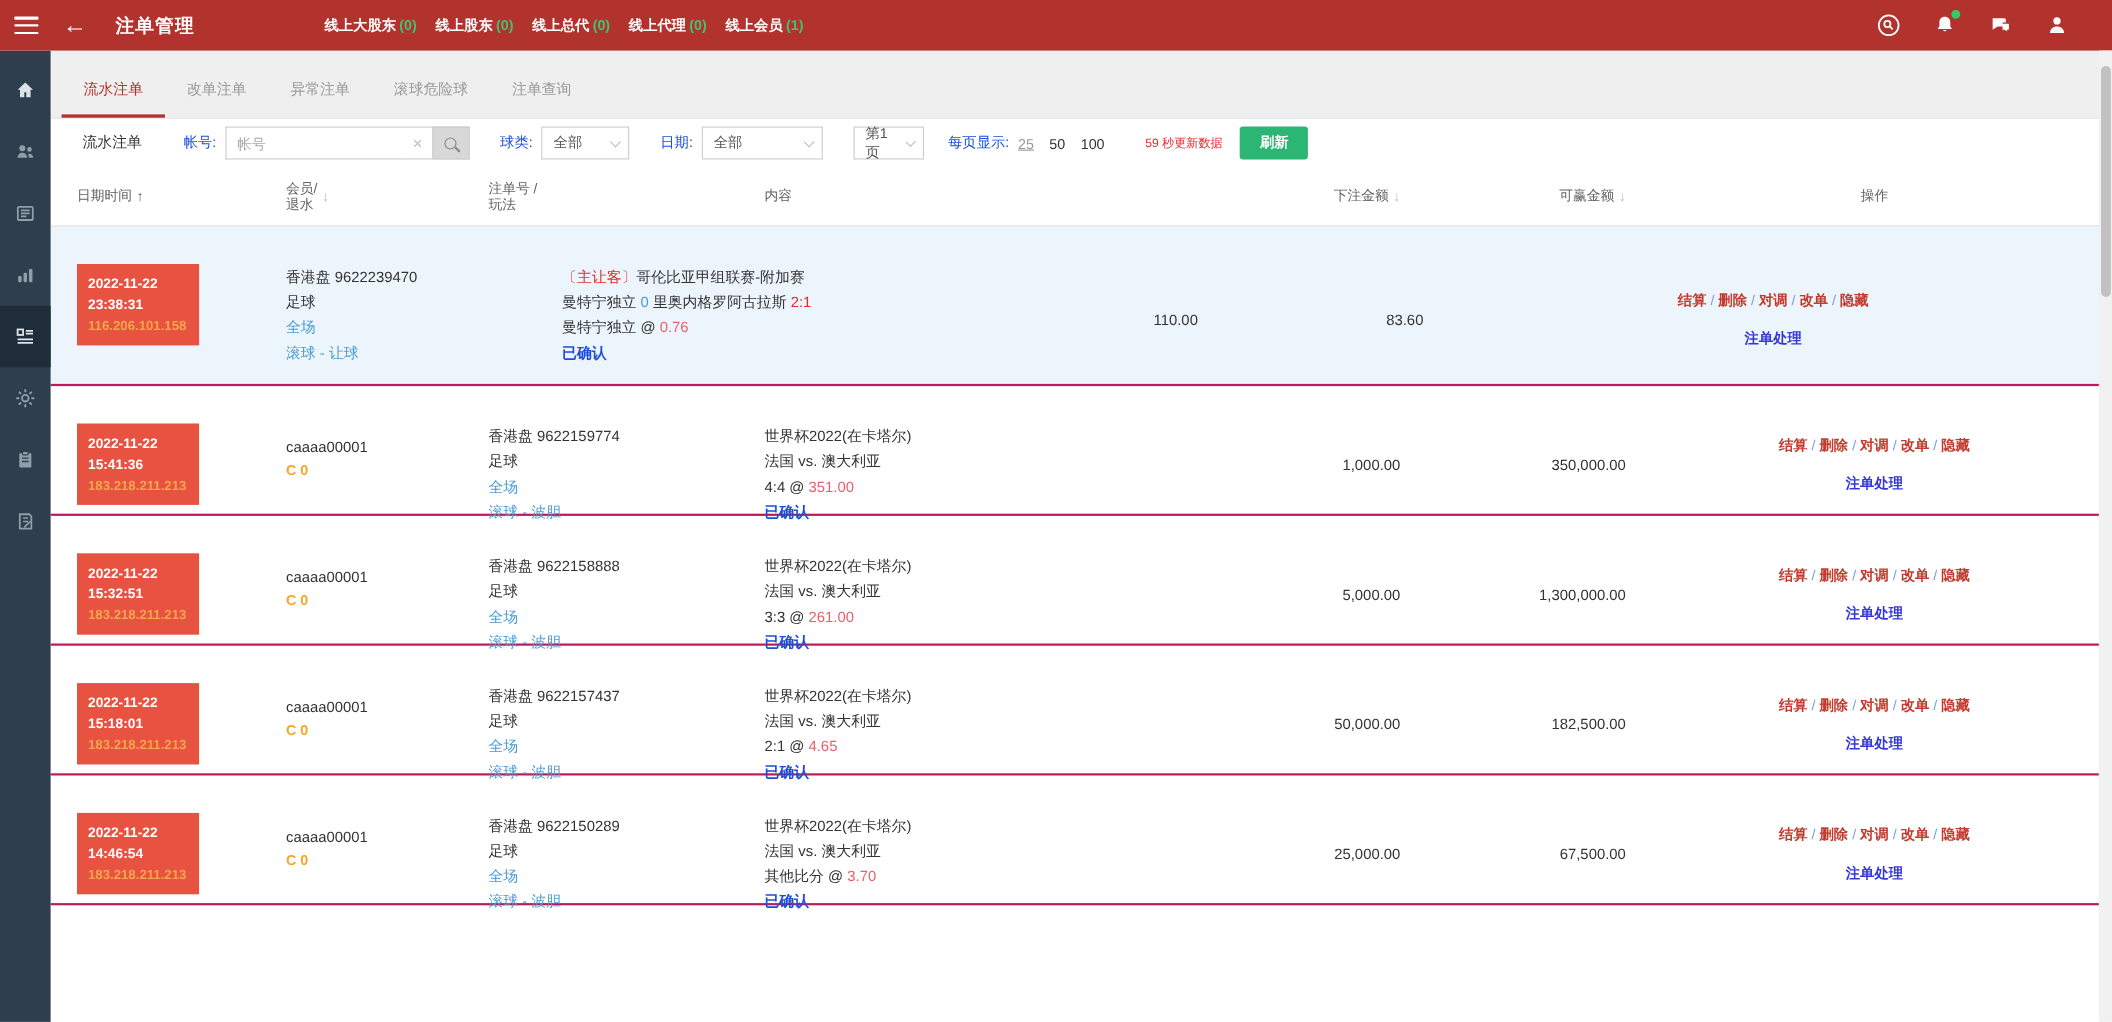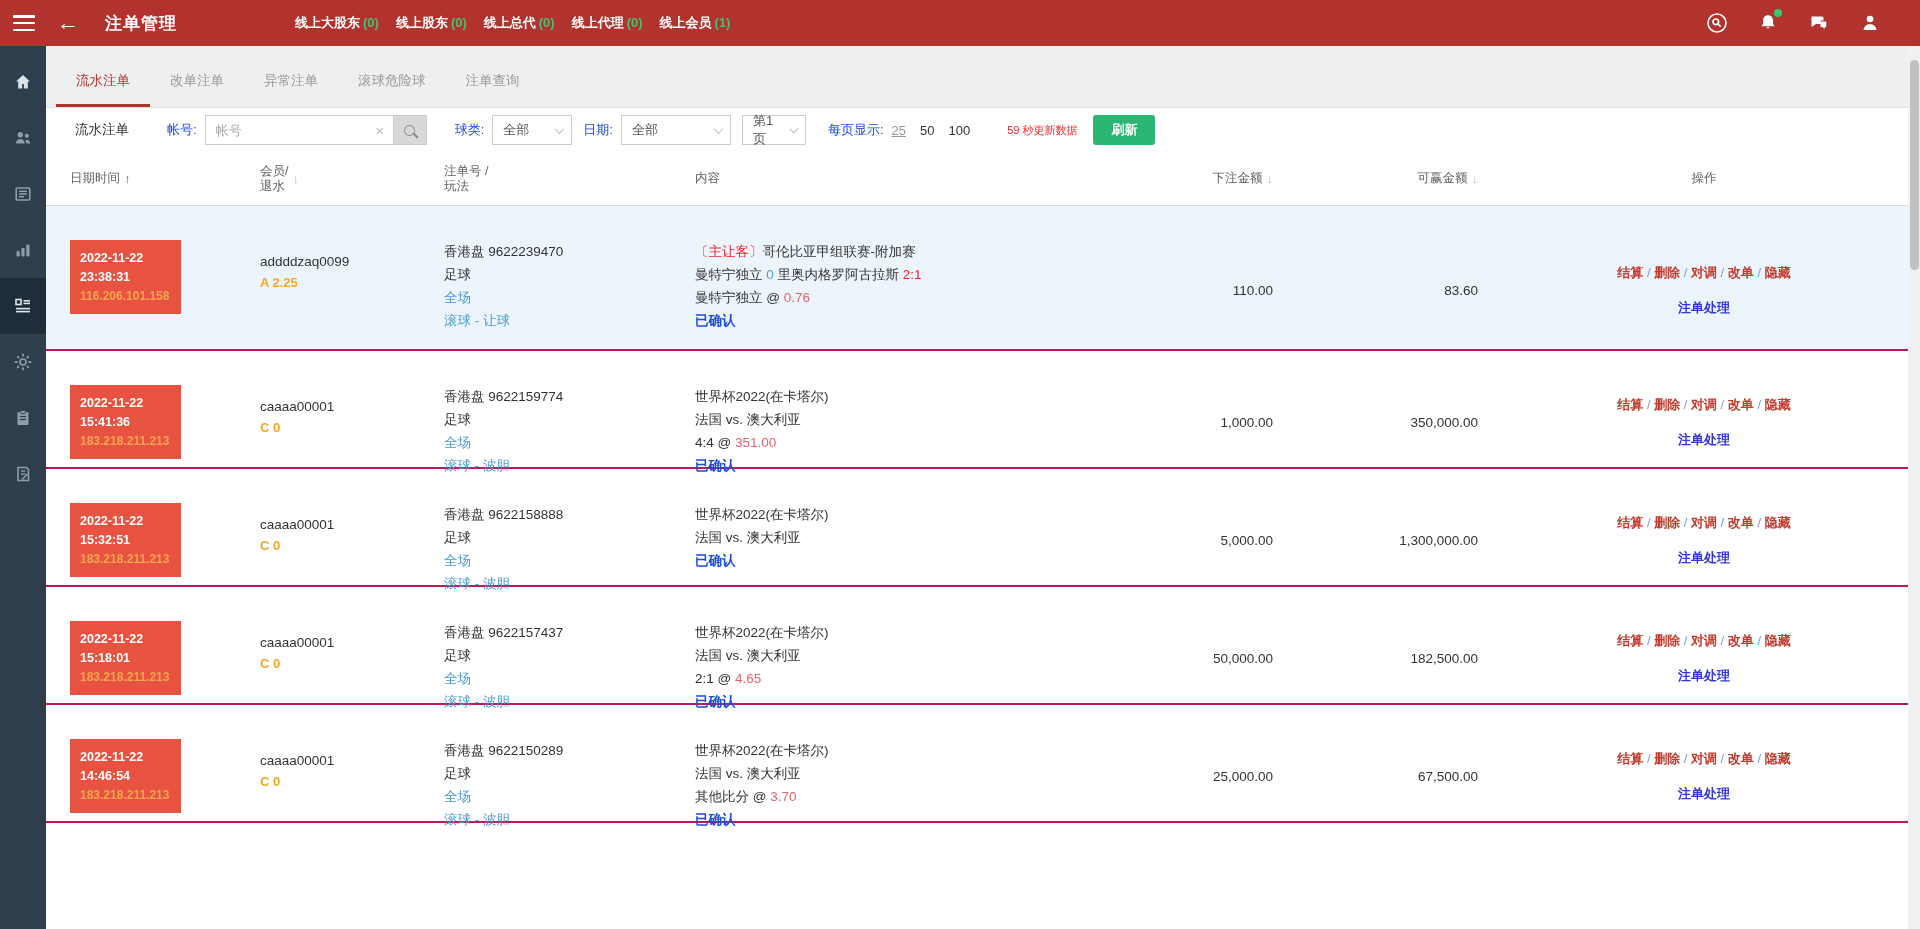--- a/index.html
+++ b/index.html
@@ -50,21 +50,21 @@
   .clear-x { width:26px; height:30px; border:1px solid #ccc; border-left:none; border-right:none;
     background:#fff; color:#bbb; font-size:15px; display:flex; align-items:center;
     justify-content:center; cursor:pointer; }
   .search-btn { width:34px; height:30px; background:#d8d8d8; border:1px solid #ccc;
     display:flex; align-items:center; justify-content:center; cursor:pointer; }
   .mag { position:relative; width:11px; height:11px; border:1.6px solid #888; border-radius:50%; }
   .mag::after { content:''; position:absolute; width:6px; height:1.6px; background:#888;
     transform:rotate(45deg); right:-5px; bottom:-2px; }
   .select-box { height:30px; border:1px solid #ccc; background:#fff; display:flex;
     align-items:center; justify-content:space-between; padding:0 8px 0 10px; font-size:13px;
-    color:#555; cursor:pointer; margin-right:11px; }
+    color:#555; cursor:pointer; margin-right:28px; }
   .chev { display:inline-block; width:7px; height:7px; border-right:1.5px solid #b9bcc2;
     border-bottom:1.5px solid #b9bcc2; transform:rotate(45deg) translate(-1px,-1px); margin-left:8px; }
   .sel-sport { width:80px; } .sel-date { width:110px; } .sel-page { width:64px; margin-right:22px; }
   .perpage { display:flex; align-items:center; gap:14px; margin-right:37px; }
   .pp-opt { font-size:13px; color:#333; cursor:pointer; }
   .pp-opt.selected { color:#999; text-decoration:underline; }
   .countdown { font-size:11px; color:#f0262d; margin-right:16px; white-space:nowrap; }
   .refresh-btn { background:#2bb673; color:#fff; font-size:13px; font-weight:bold;
     border:none; border-radius:3px; height:30px; padding:0 18px; cursor:pointer; }
 
@@ -292,24 +292,20 @@
 
   <div class="tbody">
       <div class="trow highlight">
     <div class="col col-date">
       <div class="date-box">
         <div>2022-11-22</div>
         <div>23:38:31</div>
         <div class="ip">116.206.101.158</div>
       </div>
     </div>
-    <div class="col col-member">
-      <div class="member-name">addddzaq0099</div>
-      <div class="member-rebate">A 2.25</div>
-    </div>
     <div class="col col-bet" style="padding-top:8px;">
       <div class="bet-line">香港盘 9622239470</div>
       <div class="bet-line">足球</div>
       <div class="bet-line bet-link">全场</div>
       <div class="bet-line bet-link">滚球 - 让球</div>
     </div>
     <div class="col col-content" style="padding-top:8px;">
           <div class="content-line"><span class="seg-red">〔主让客〕</span><span class="seg-dark">哥伦比亚甲组联赛-附加赛</span></div>
           <div class="content-line"><span class="seg-dark">曼特宁独立 </span><span class="seg-blue">0</span><span class="seg-dark">  里奥内格罗阿古拉斯 </span><span class="seg-red">2:1</span></div>
           <div class="content-line"><span class="seg-dark">曼特宁独立 @ </span><span class="seg-pink">0.76</span></div>
@@ -379,20 +375,21 @@
     </div>
     <div class="col col-bet" style="padding-top:8px;">
       <div class="bet-line">香港盘 9622158888</div>
       <div class="bet-line">足球</div>
       <div class="bet-line bet-link">全场</div>
       <div class="bet-line bet-link">滚球 - 波胆</div>
     </div>
     <div class="col col-content" style="padding-top:8px;">
           <div class="content-line"><span class="seg-dark">世界杯2022(在卡塔尔)</span></div>
           <div class="content-line"><span class="seg-dark">法国  vs.  澳大利亚</span></div>
+          <div class="content-line"><span class="seg-dark">3:3 @ </span><span class="seg-pink">261.00</span></div>
           <div class="content-line"><span class="seg-green">已确认</span></div>
         </div>
     <div class="col col-stake">
           <div class="num-cell">5,000.00</div>
         </div>
     <div class="col col-win">
           <div class="num-cell">1,300,000.00</div>
         </div>
     <div class="col col-actions">
       <div class="actions-wrap">

